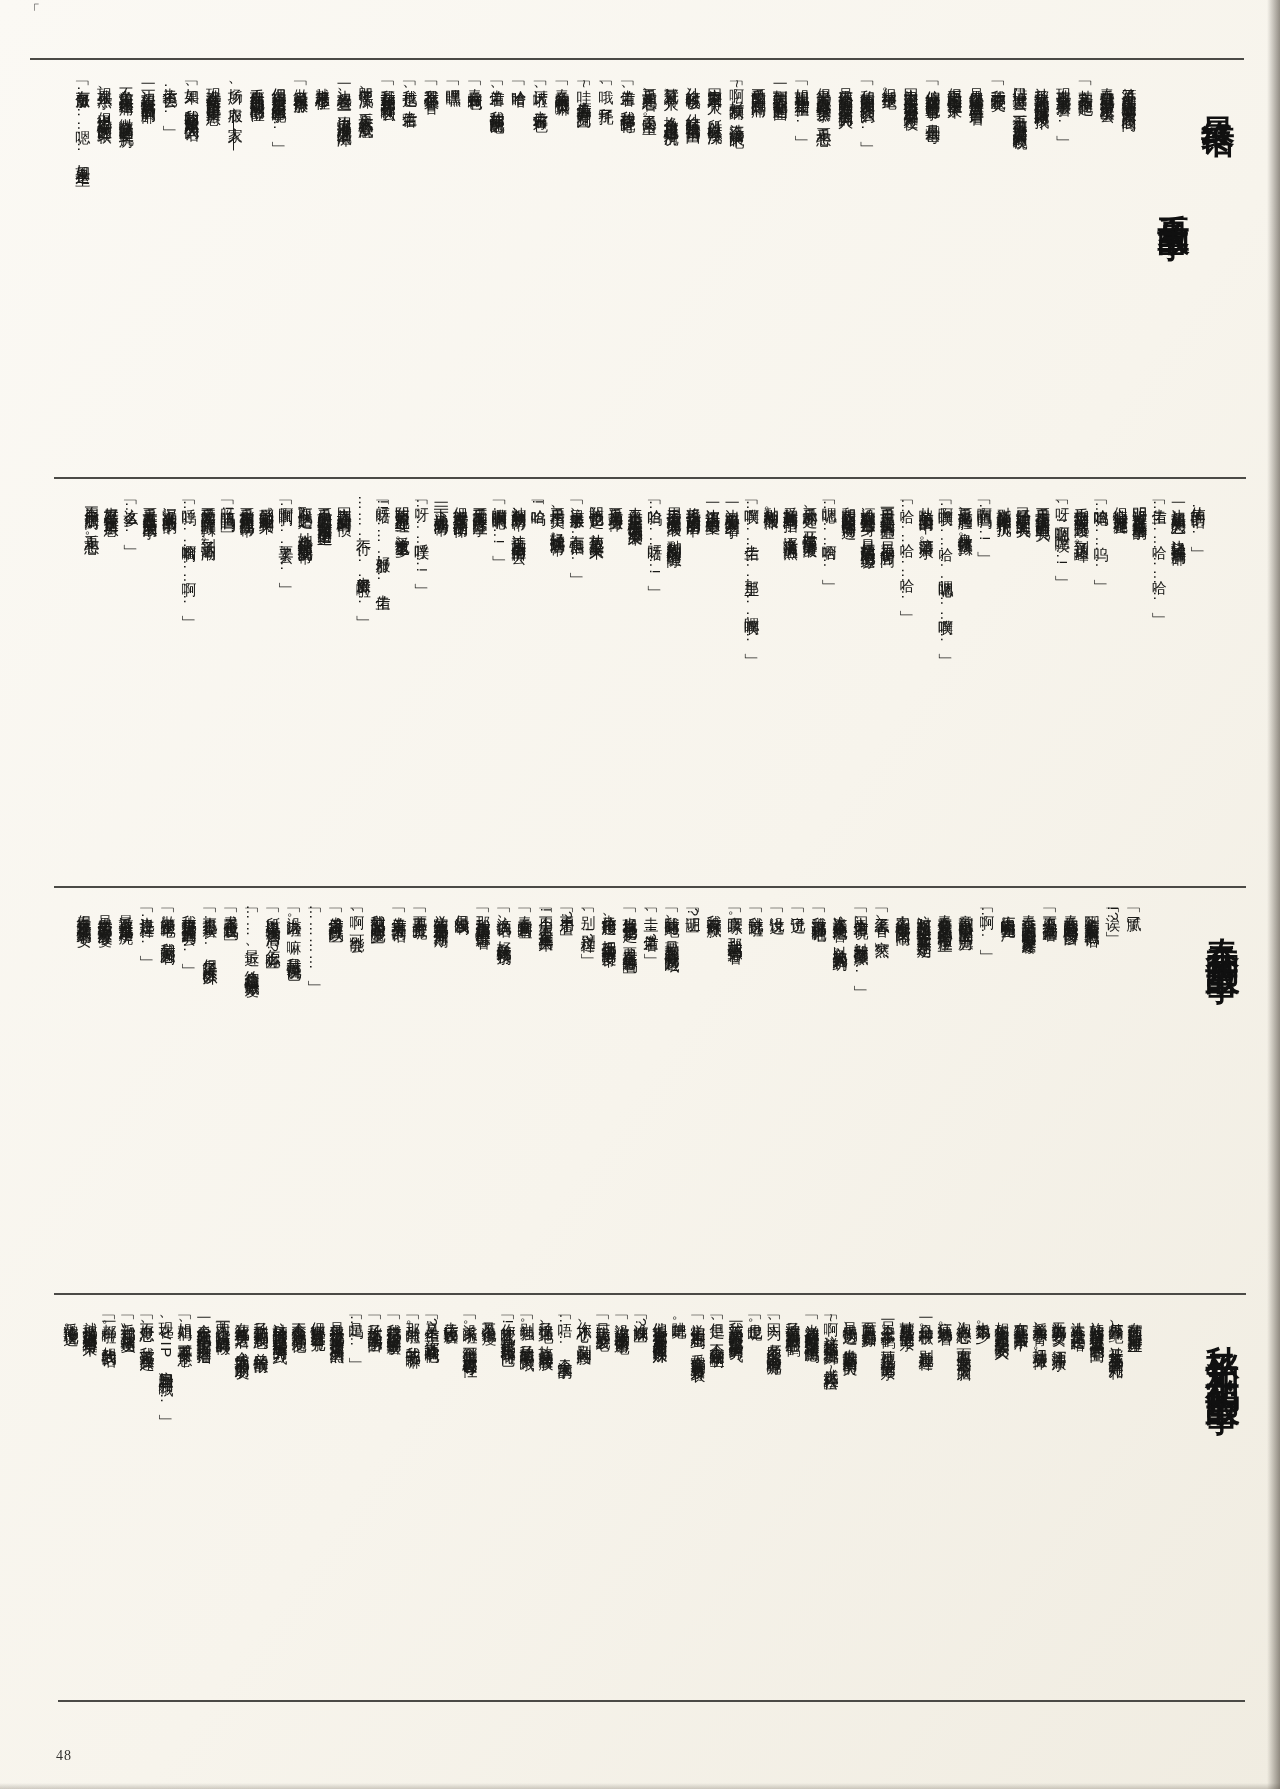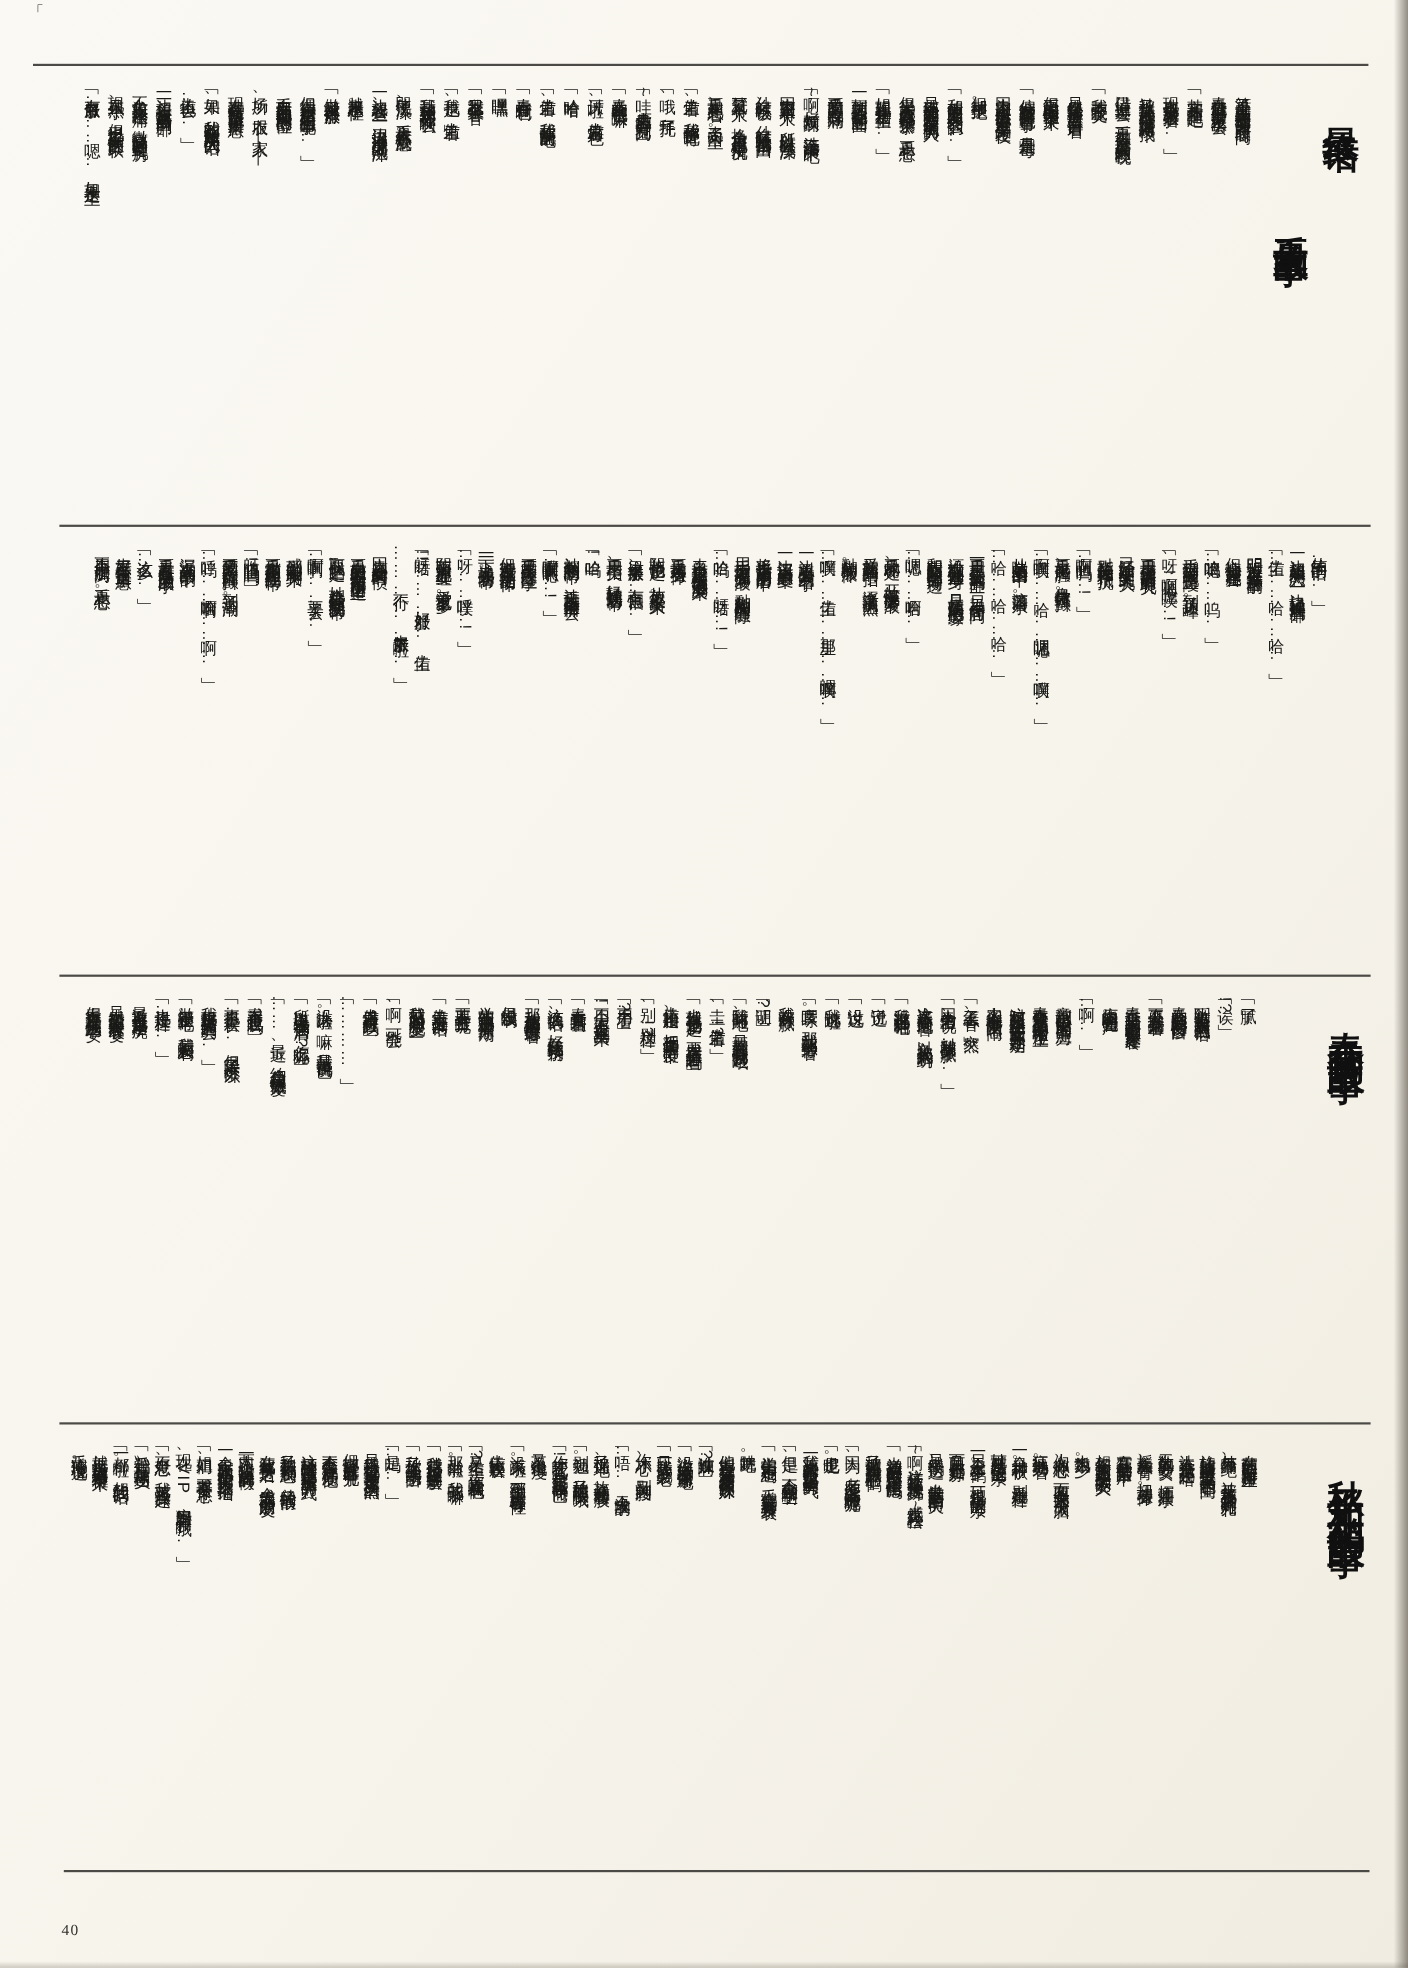--- a/index.html
+++ b/index.html
@@ -311,17 +311,17 @@
         <div class="tcol">就把卡拉扬或者伯恩斯坦带来」</div>
         <div class="tcol">千鹤冷冷地说道。</div>
       </div>
     <div class="title">
       <span class="title-single">秋子和千鹤的故事</span>
     </div>
   </div>
 
   <div class="rule" style="top:1700px;left:58px;width:1187px;"></div>
 
-  <div class="page-number">40</div>
+  <div class="page-number">48</div>
 
   <div class="scan-edge-right"></div>
   <div class="scan-edge-bottom"></div>
 </div>
 
 </body></html>

